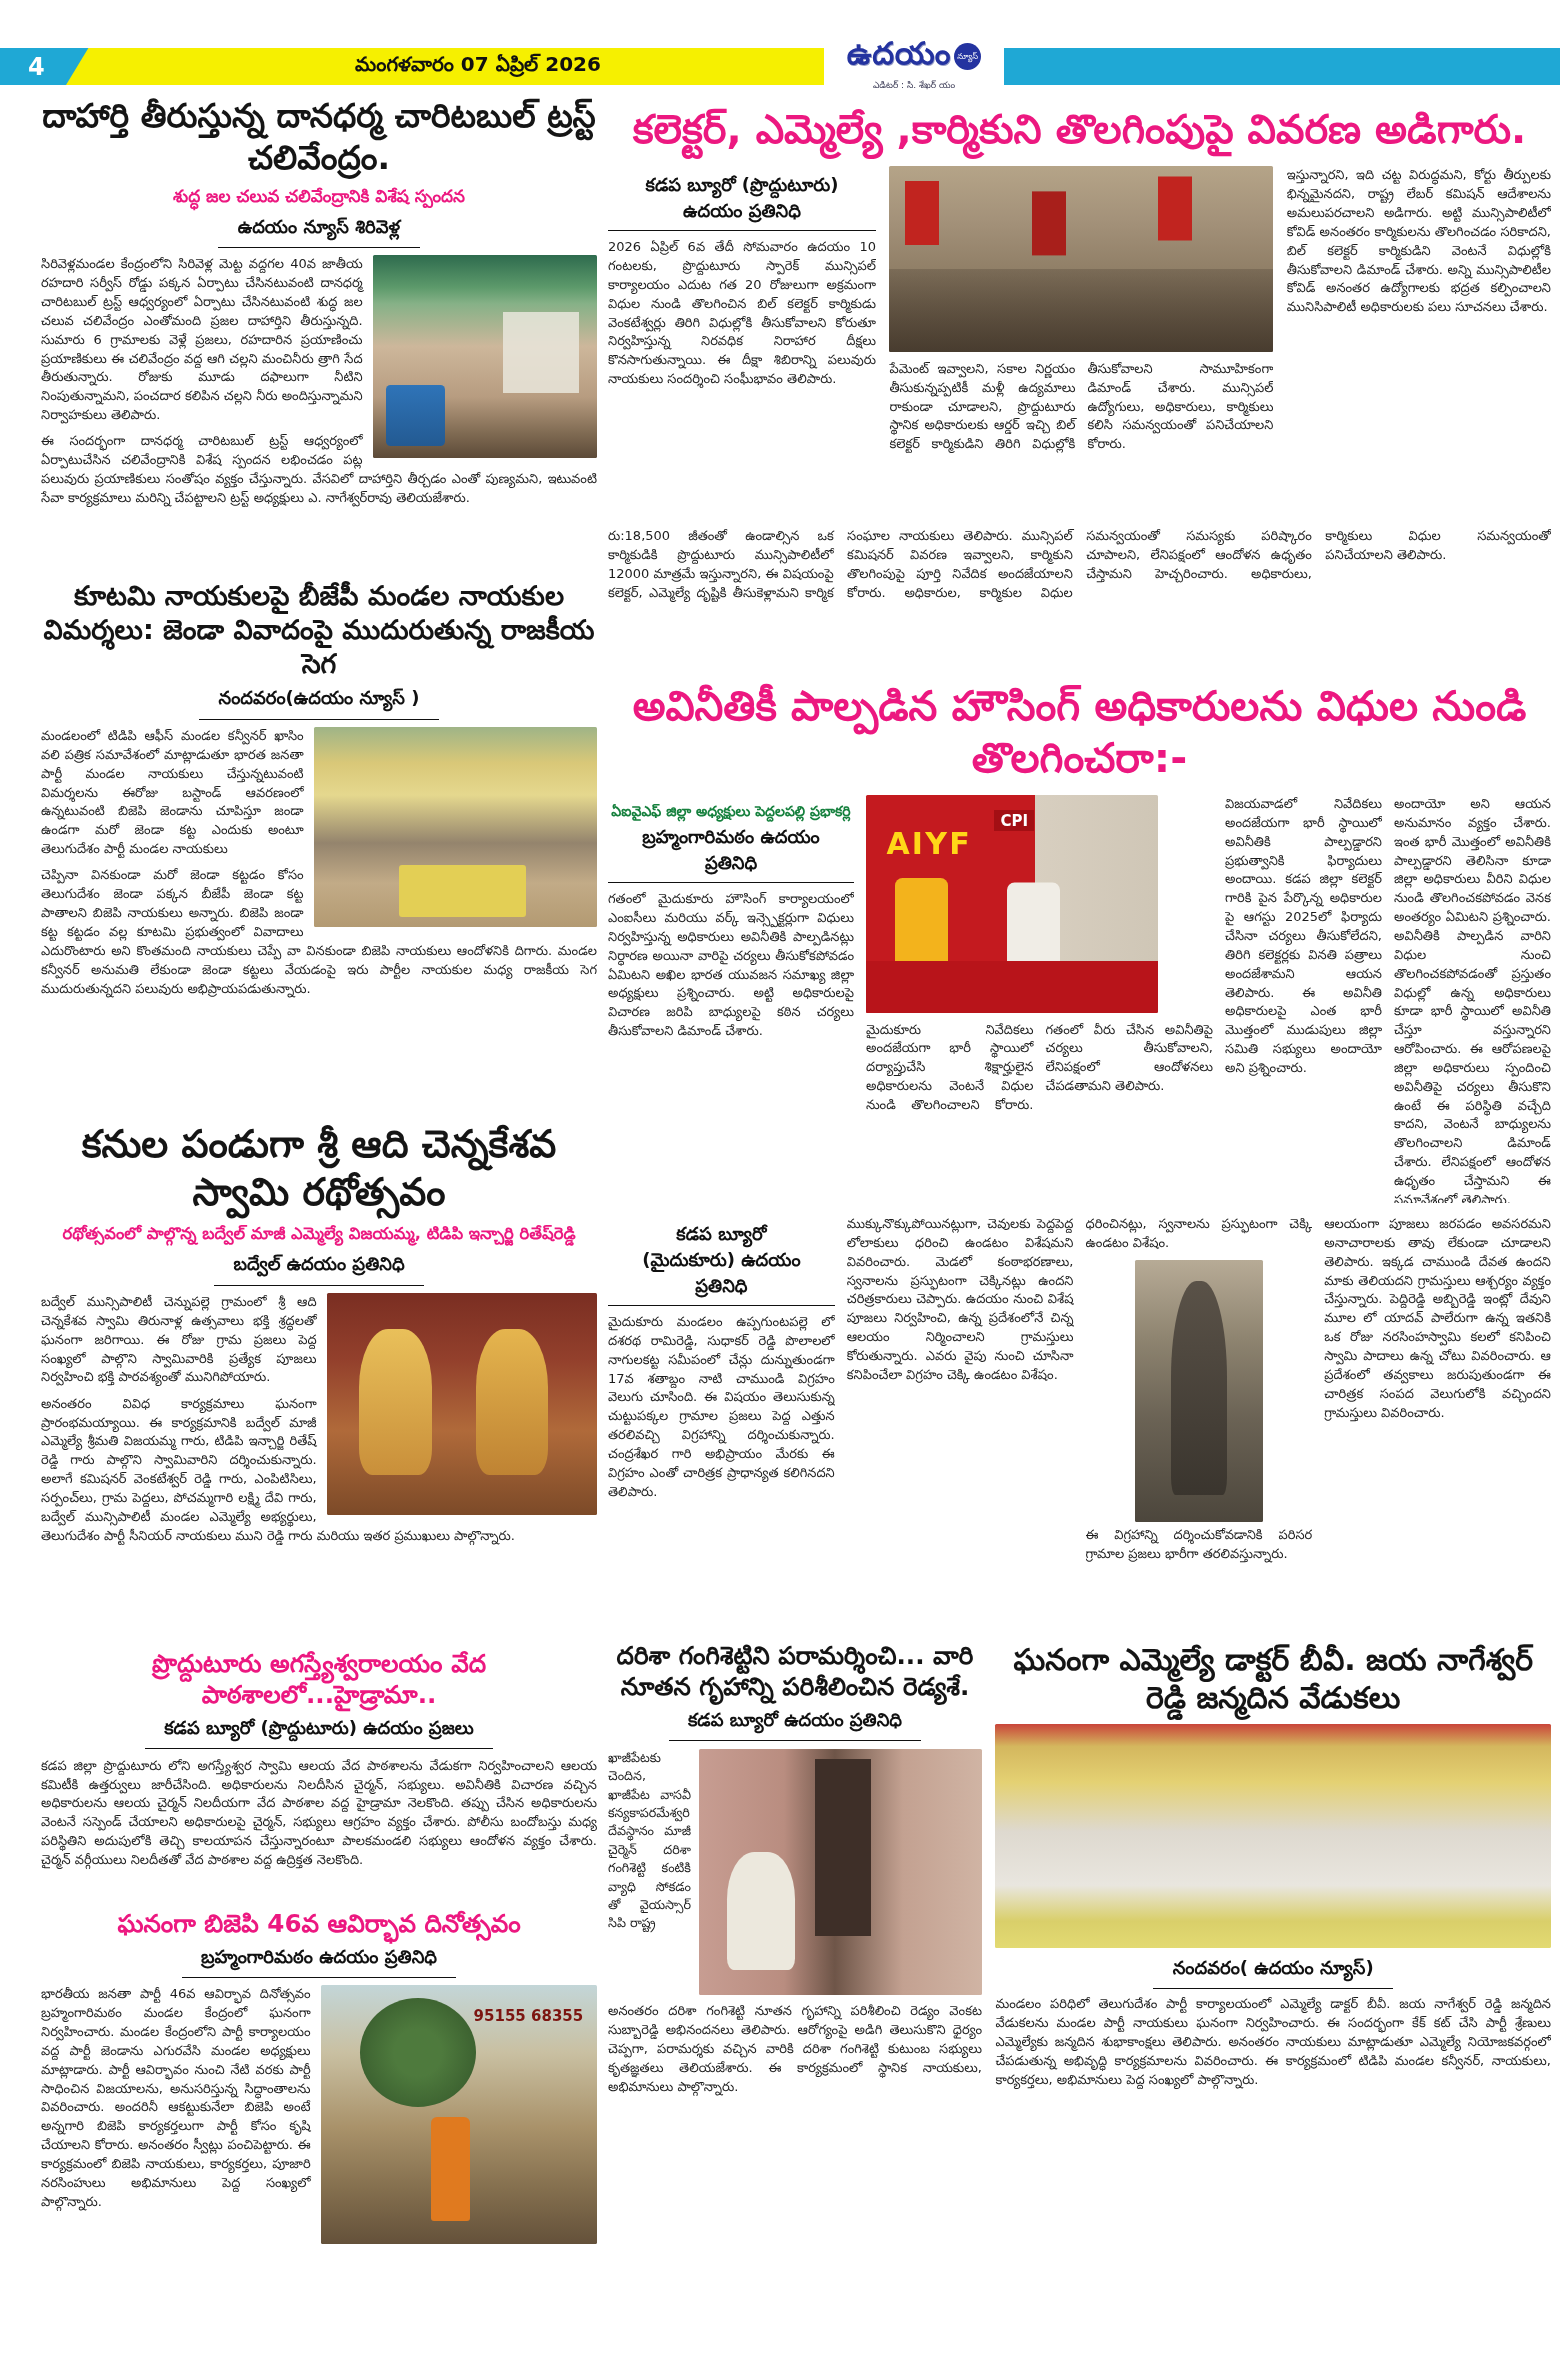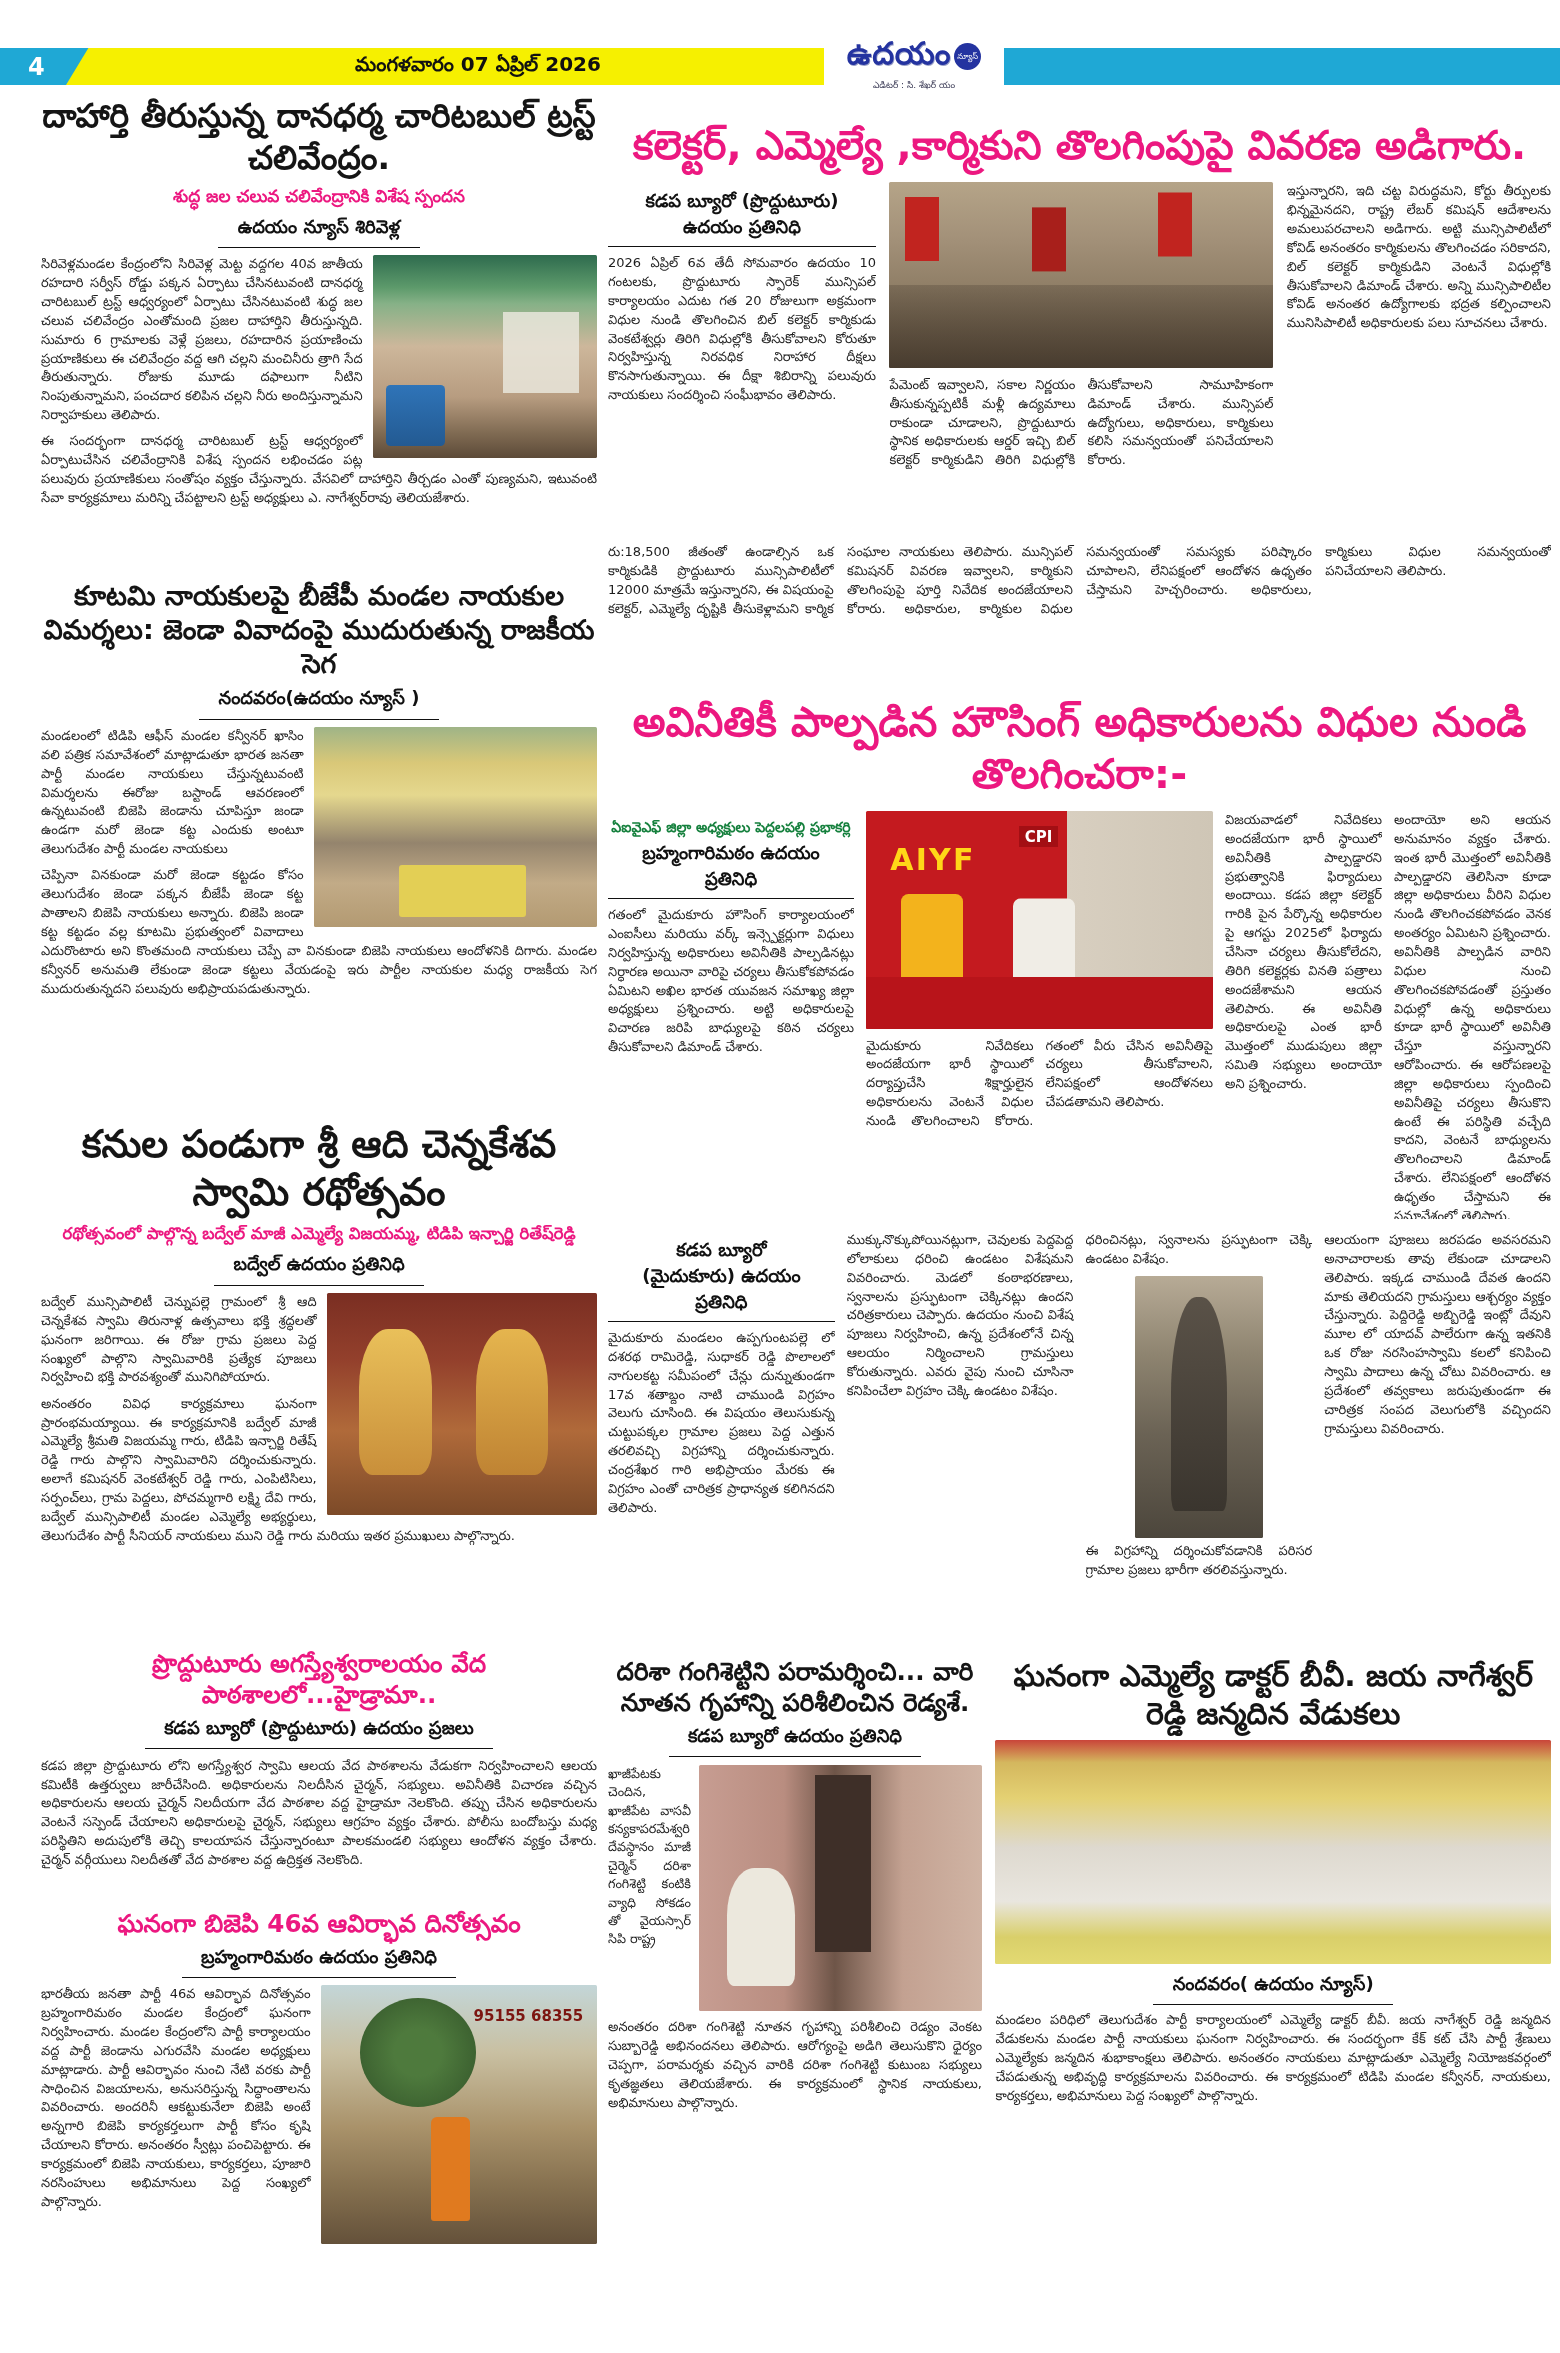--- a/index.html
+++ b/index.html
@@ -80,32 +80,32 @@
   .a2-photo{float:right;width:283px;height:200px;margin:0 0 7.5px 10.4px;}
   .a3-head{font-size:38px;}
   .a3-sub{font-size:16.4px;}
   .a3-body{height:344px;}
   .a3-photo{float:right;width:270px;height:222px;margin:0 0 7.5px 10.4px;}
   .a4-head{font-size:24.6px;}
   .a4-body{height:140px;}
   .a5-head{font-size:24.6px;}
   .a5-body{height:341px;}
   .a5-photo{float:right;width:276px;height:259px;margin:0 0 7.5px 10.4px;}
-  .b1-head{font-size:40px;margin-top:16px;}
+  .b1-head{font-size:40px;}
   .b1-grid{display:grid;grid-template-columns:268px 384px 1fr;gap:13.4px;margin-top:12px;}
   .b1-c1,.b1-c3{height:352px;}
   .b1-photo{width:384px;height:186px;}
   .twocol{column-count:2;column-gap:12px;margin-top:7.5px;overflow:hidden;}
   .b1-under{height:155px;}
   .fourcol{column-count:4;column-gap:13.4px;overflow:hidden;margin-top:9px;}
   .b1-bottom{height:142px;}
   .b2-head{font-size:41px;}
   .b2-grid{display:grid;grid-template-columns:246px 347px 1fr 1fr;gap:12px;margin-top:10.4px;}
   .b2-c{height:408px;}
-  .b2-photo{width:347px;height:218px;}
+  .b2-photo{width:292px;height:218px;}
   .b2-under{height:176px;}
   .b3-head{font-size:33px;}
   .b3-grid{display:grid;grid-template-columns:repeat(4,1fr);gap:12px;margin-top:10.4px;}
   .b3-c{height:414px;}
   .b3-phcell{display:flex;flex-direction:column;align-items:center;}
   .b3-top{height:40px;overflow:hidden;width:100%;}
   .statue{width:128px;height:262px;margin:4.5px auto;}
   .b3-bot{height:94px;overflow:hidden;width:100%;}
   .bottomrow{display:flex;gap:13.4px;margin-top:3px;}
   .b4{width:374px;flex:none;}

